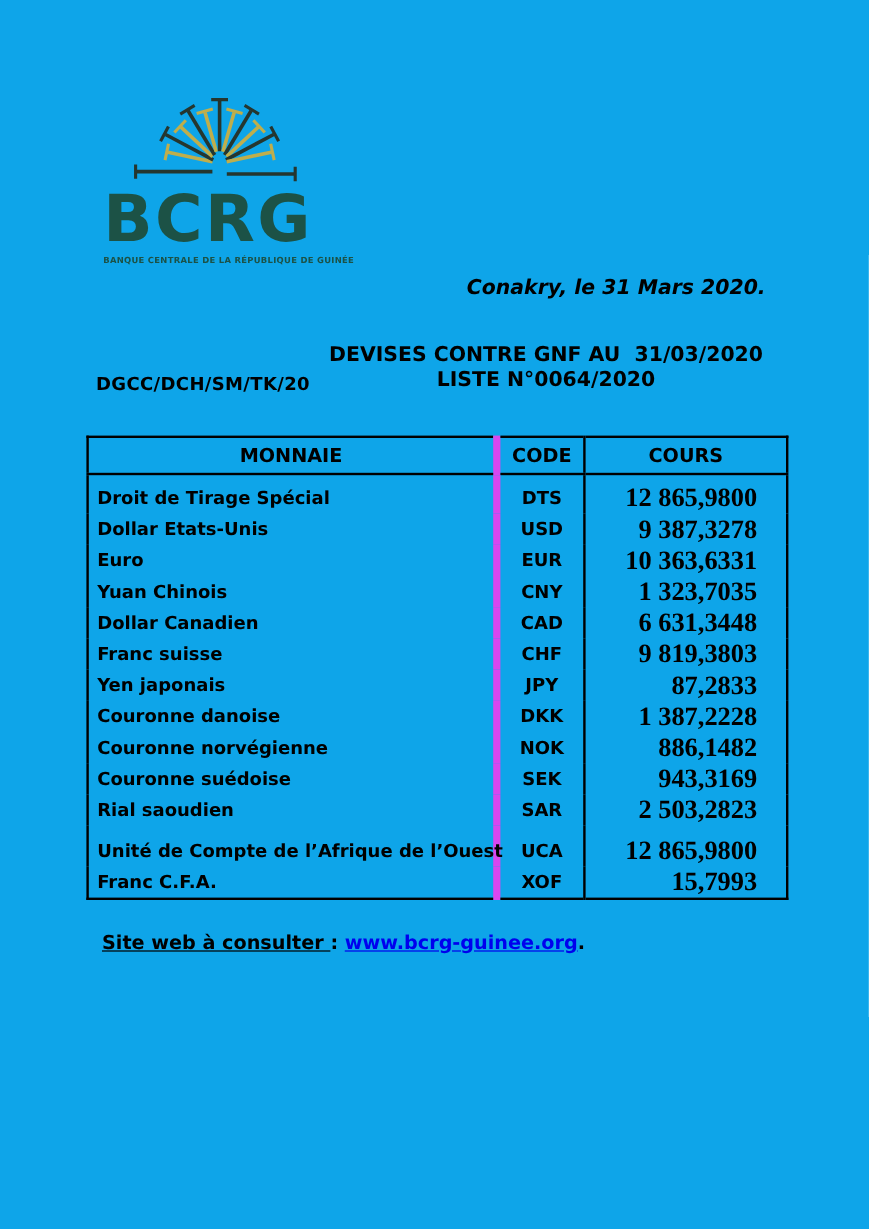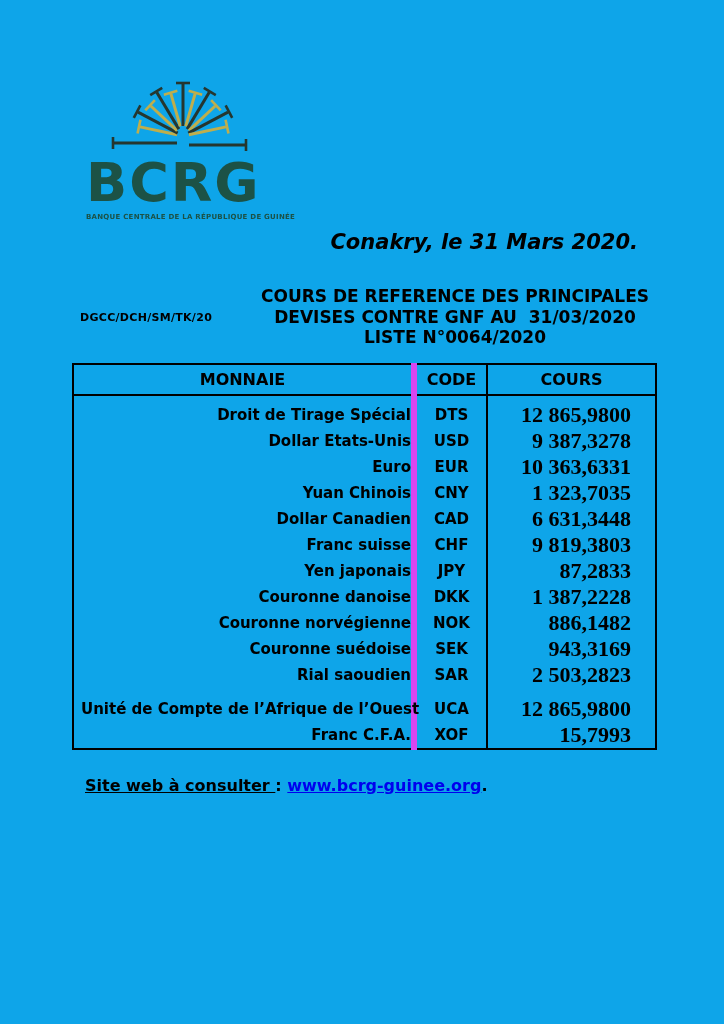--- a/index.html
+++ b/index.html
@@ -19,38 +19,38 @@
     color:#1c5246;margin-top:-8px;
   }
   .logo-tagline{
     font-size:7px;font-weight:bold;letter-spacing:0.25px;
     color:#1c5246;margin-top:3px;white-space:nowrap;
   }
 
   
   .dateline{
     position:absolute;top:230px;right:86px;
-    font-size:21px;font-weight:bold;font-style:italic;white-space:pre;
+    font-size:17px;font-weight:bold;font-style:italic;white-space:pre;
   }
   .ref{
     position:absolute;left:80px;top:311px;
-    font-size:11px;font-weight:bold;letter-spacing:0.3px;
+    font-size:15px;font-weight:bold;letter-spacing:0.3px;
   }
   .title{
     position:absolute;left:253px;top:286px;width:404px;
     text-align:center;font-size:17px;font-weight:bold;line-height:20.5px;
   }
   .title div{white-space:pre;}
 
   
   .rates{
     position:absolute;left:72px;top:363px;width:583px;
     border-collapse:collapse;table-layout:fixed;
   }
-  .rates th,.rates td{border:0;padding:0;text-align:right;}
+  .rates th,.rates td{border:0;padding:0;}
   .rates{border:2px solid #000;}
   .rates thead th{
     border-bottom:2px solid #000;height:29px;
     font-size:16px;font-weight:bold;text-align:center;vertical-align:middle;
   }
   .col-monnaie{width:341px;}
   .col-code{width:73px;}
   .col-cours{width:169px;}
   .rates th.h-code,.rates td.code{border-left:6px solid #d946ef;}
   .rates th.h-cours,.rates td.cours{border-left:2px solid #000;}
@@ -145,21 +145,20 @@
     </svg>
     <div class="logo-acronym">BCRG</div>
     <div class="logo-tagline">BANQUE CENTRALE DE LA RÉPUBLIQUE DE GUINÉE</div>
   </div>
 
   <div class="dateline">Conakry, le 31 Mars 2020.</div>
 
   <div class="ref">DGCC/DCH/SM/TK/20</div>
 
   <div class="title">
-    <div>COURS DE REFERENCE DES PRINCIPALES</div>
     <div>DEVISES CONTRE GNF AU  31/03/2020</div>
     <div>LISTE N°0064/2020</div>
   </div>
 
   <table class="rates">
     <colgroup>
       <col class="col-monnaie">
         <col class="col-code">
         <col class="col-cours">
     </colgroup>

